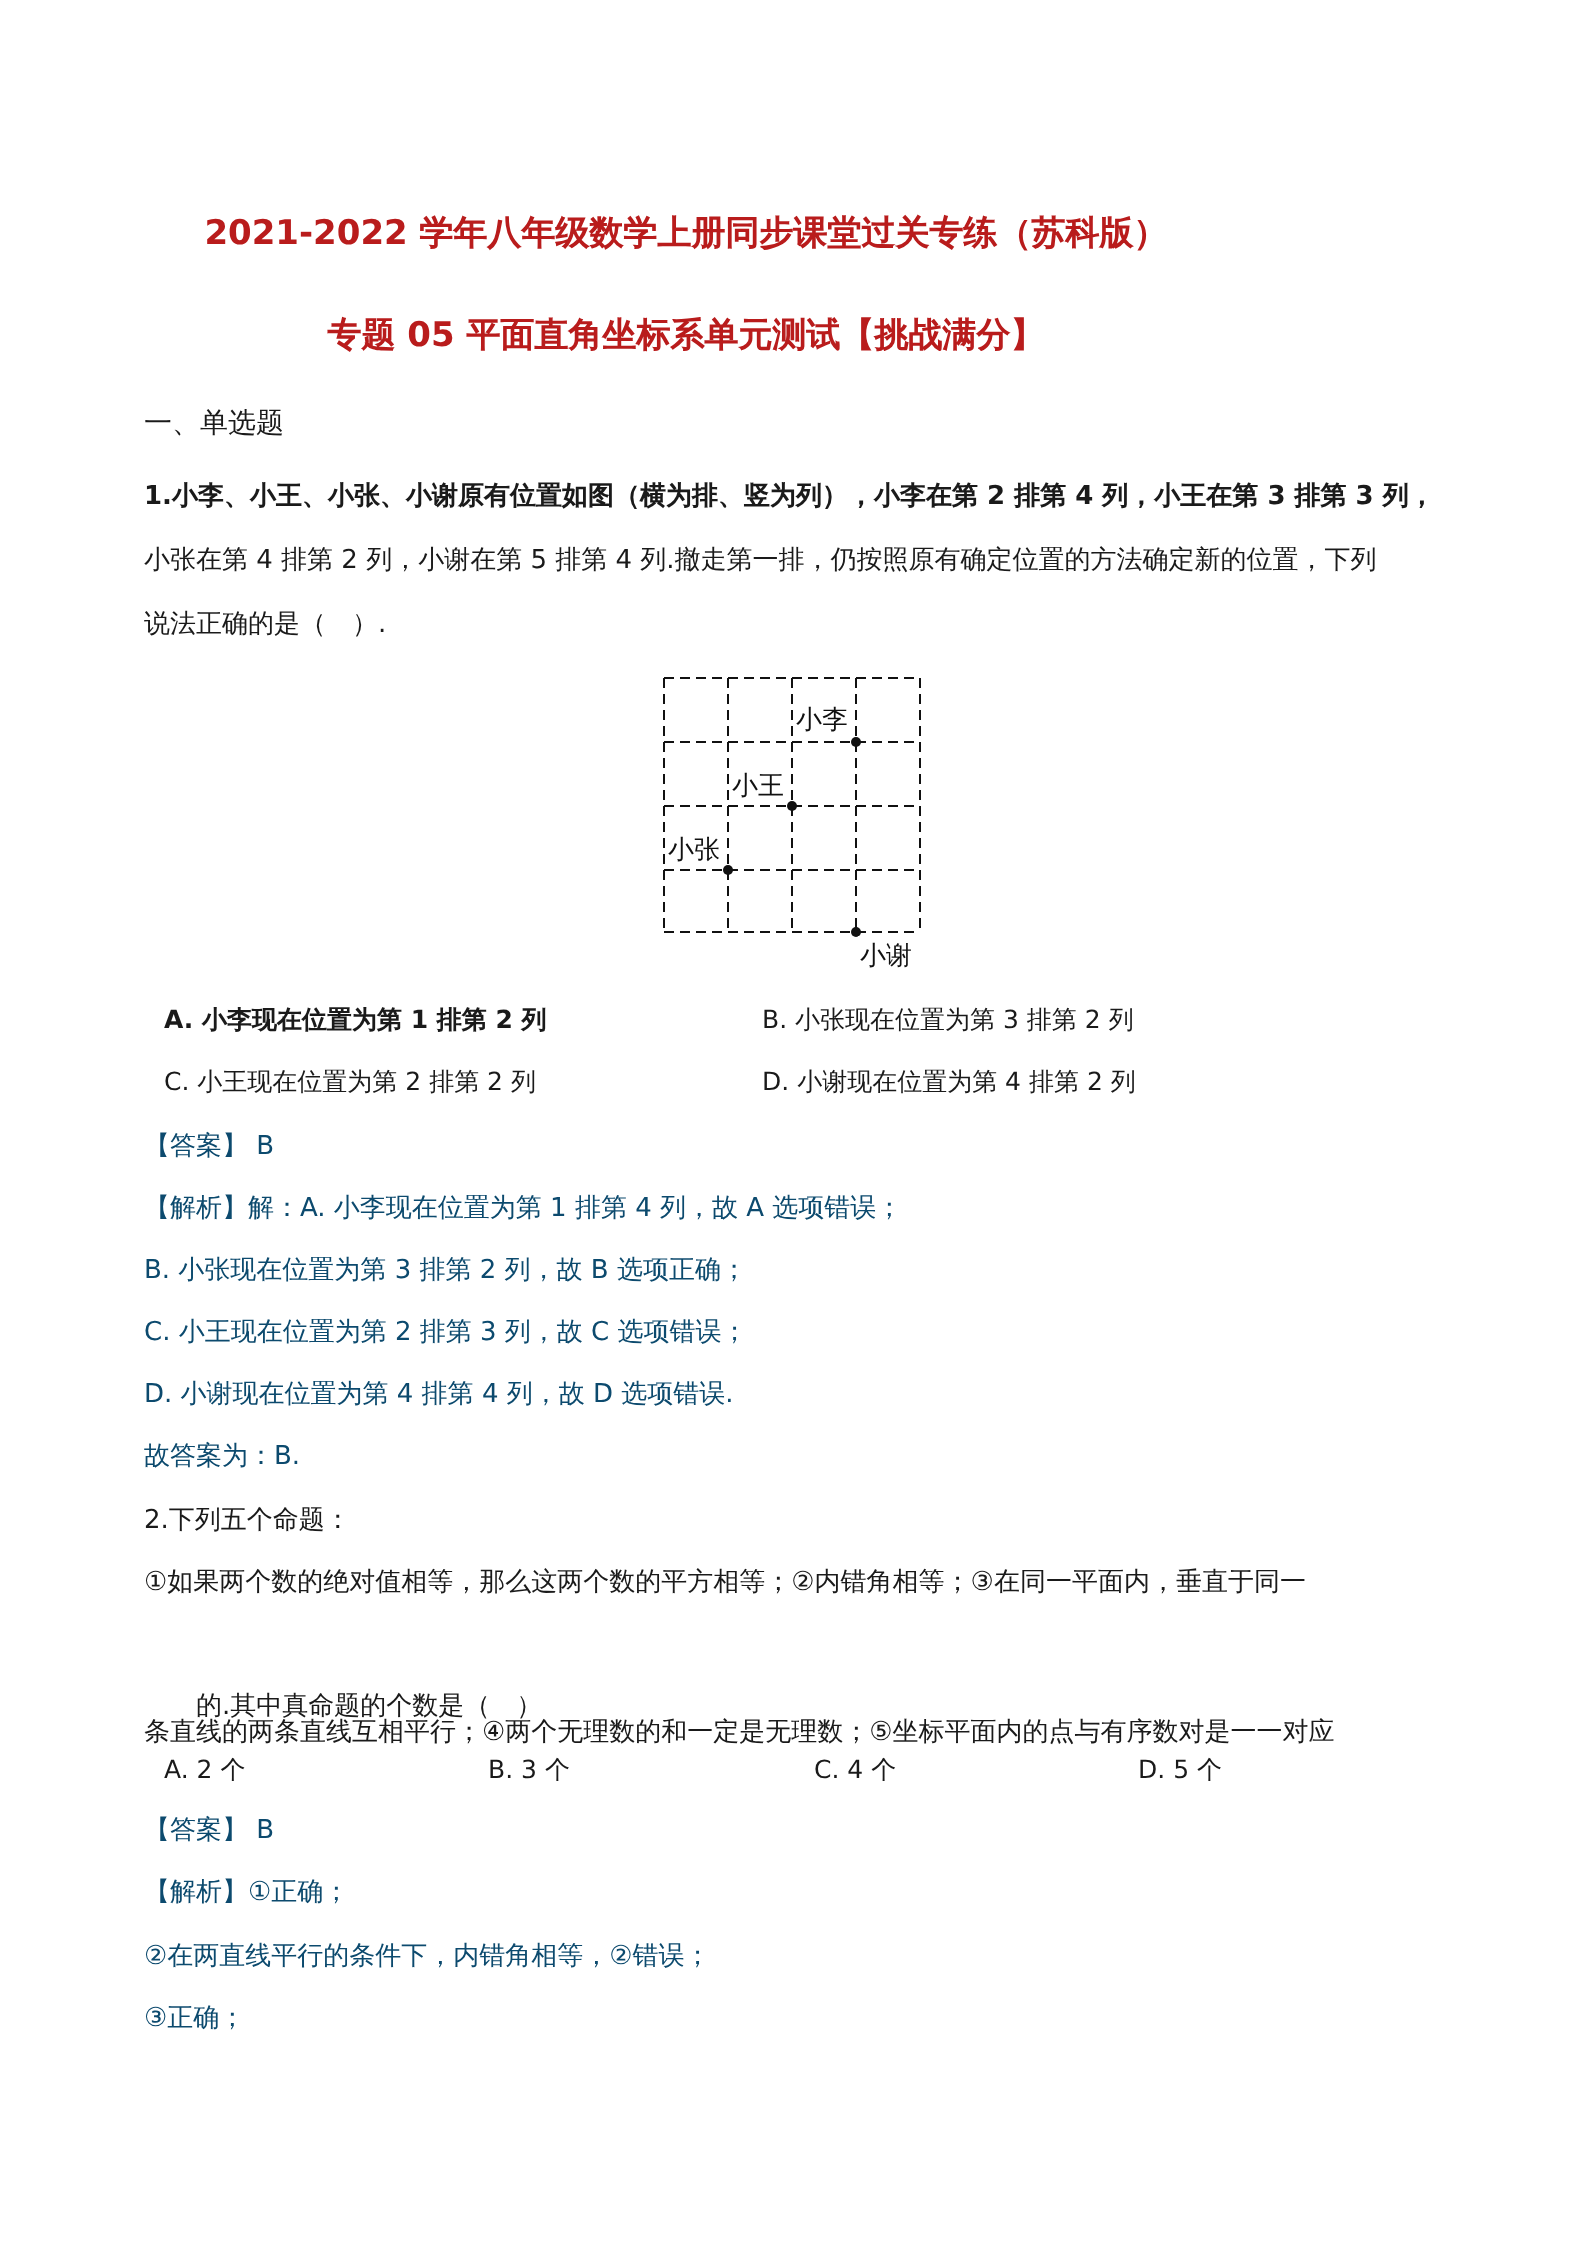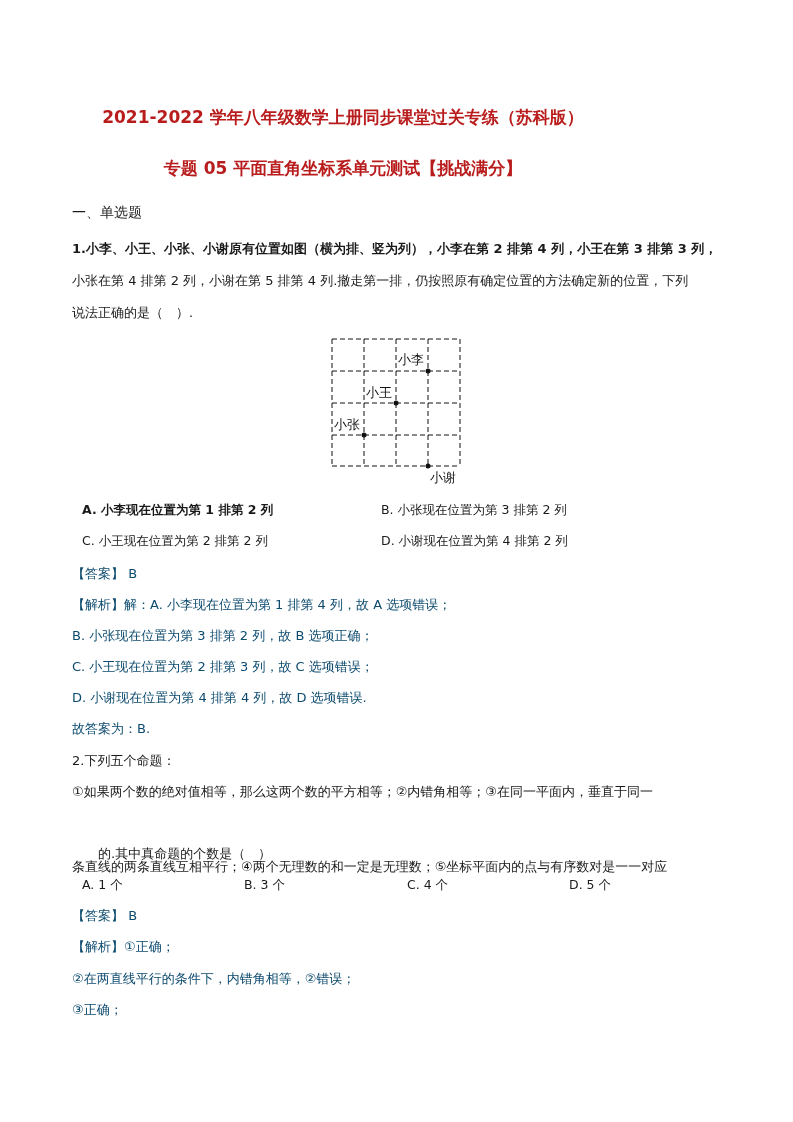--- a/index.html
+++ b/index.html
@@ -67,21 +67,21 @@
   <div class="line red" style="top:627px;">B.  小张现在位置为第 3 排第 2 列，故 B 选项正确；</div>
   <div class="line red" style="top:658px;">C.  小王现在位置为第 2 排第 3 列，故 C 选项错误；</div>
   <div class="line red" style="top:657px;margin-top:32px;">D.  小谢现在位置为第 4 排第 4 列，故 D 选项错误.</div>
   <div class="line red" style="top:720px;">故答案为：B.</div>
 
   <div class="line" style="top:752px;">2.下列五个命题：</div>
   <div class="line" style="top:783px;">①如果两个数的绝对值相等，那么这两个数的平方相等；②内错角相等；③在同一平面内，垂直于同一</div>
   <div class="line" style="top:814px;margin-top:44px;">条直线的两条直线互相平行；④两个无理数的和一定是无理数；⑤坐标平面内的点与有序数对是一一对应</div>
   <div class="line" style="top:845px;margin-left:26px;">的.其中真命题的个数是（　）</div>
 
-  <div class="opt" style="left:82px; top:876px;">A. 1 个</div>
+  <div class="opt" style="left:82px; top:876px;">A. 2 个</div>
   <div class="opt" style="left:244px; top:876px;">B. 3 个</div>
   <div class="opt" style="left:407px; top:876px;text-align:center;">C. 4 个</div>
   <div class="opt" style="left:569px; top:876px;">D. 5 个</div>
 
   <div class="line red" style="top:907px;">【答案】 B</div>
   <div class="line red" style="top:938px;">【解析】①正确；</div>
   <div class="line red" style="top:970px;">②在两直线平行的条件下，内错角相等，②错误；</div>
   <div class="line red" style="top:1001px;">③正确；</div>
 
 </div>

